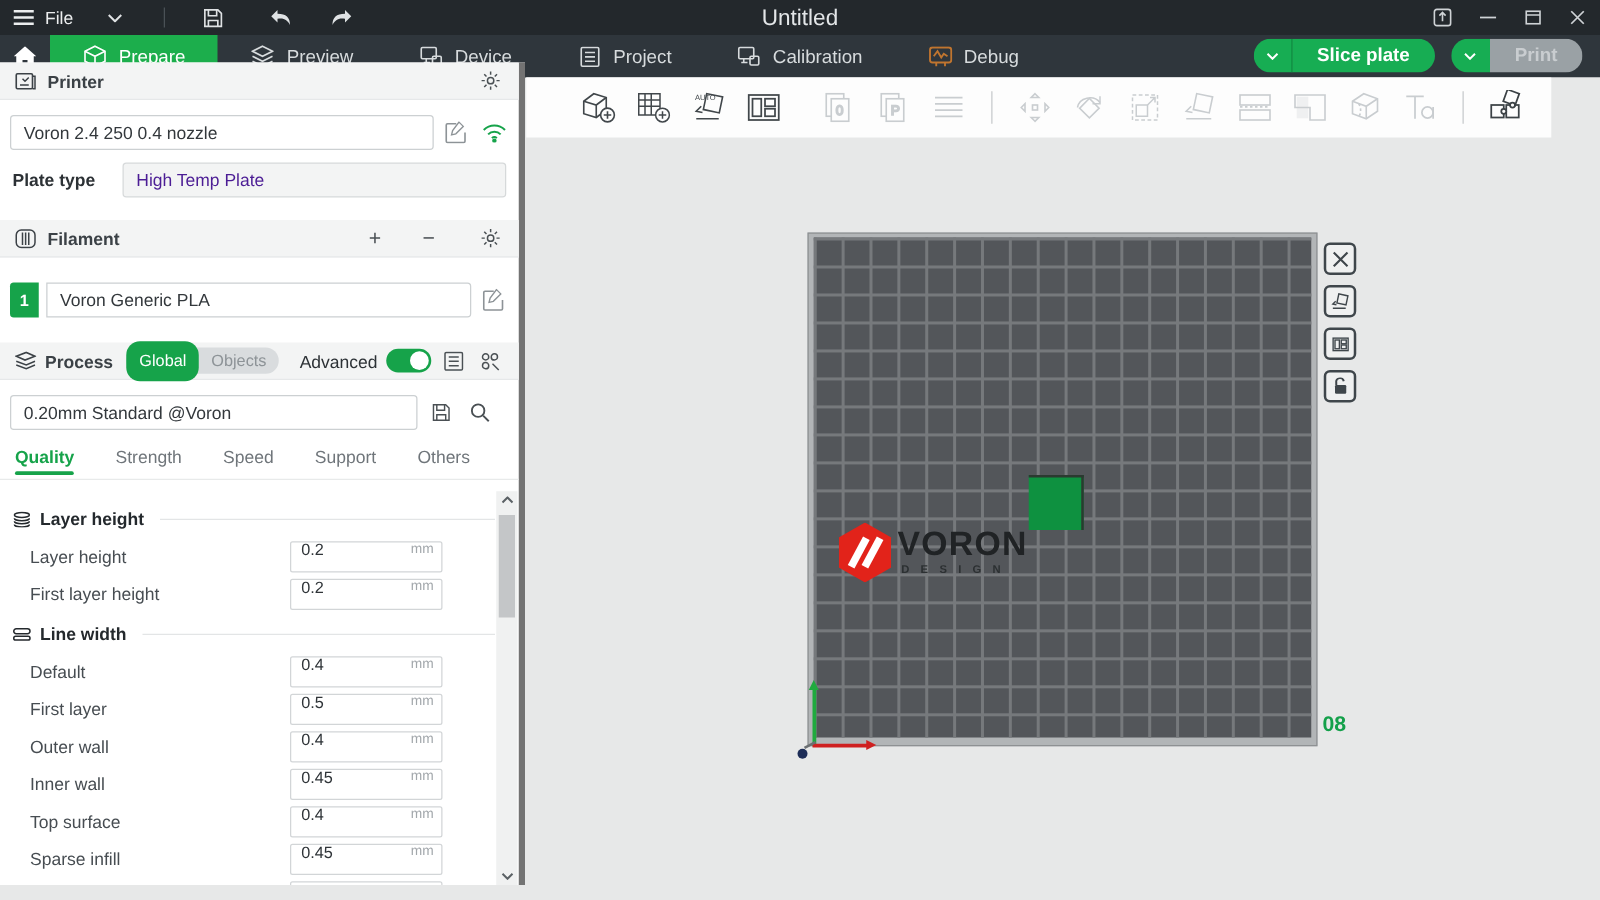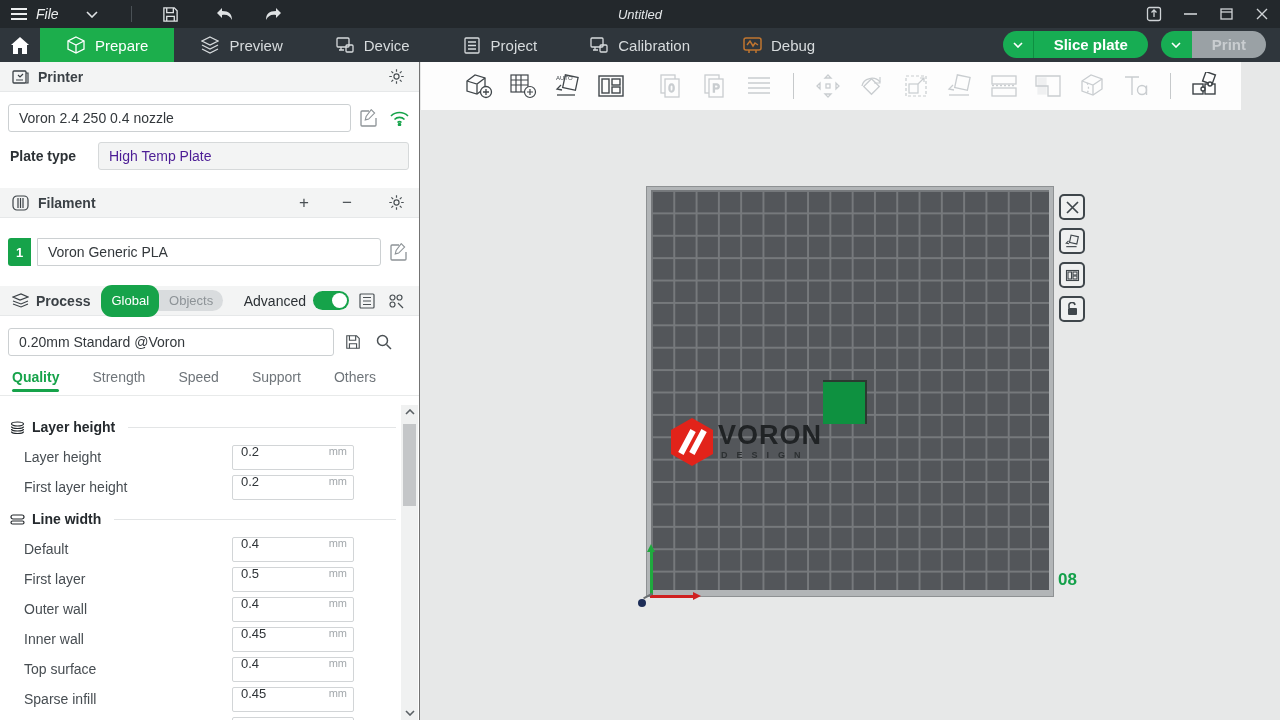--- a/index.html
+++ b/index.html
@@ -1,45 +1,45 @@
 <!DOCTYPE html>
 <html><head>
 <meta charset="utf-8">
 <style>
   * { box-sizing: border-box; margin: 0; padding: 0; }
   html,body { width:1280px; height:720px; overflow:hidden; }
   body { font-family:"Liberation Sans", sans-serif; position:relative; background:#e7e8e8; font-size:14px; }
   svg { display:block; }
 
   
-  .titlebar { position:absolute; left:0; top:0; width:1280px; height:28px; background:#23282c; display:flex; align-items:center; color:#e8eaec;font-style:italic; }
+  .titlebar { position:absolute; left:0; top:0; width:1280px; height:28px; background:#23282c; display:flex; align-items:center; color:#e8eaec; }
   .tb-left { display:flex; align-items:center; gap:6px; padding-left:10px; }
   .tb-menu { display:flex; align-items:center; gap:8px; color:#eceeef; cursor:default; }
   .tb-divider { width:1px; height:16px; background:#4a5156; margin:0 14px; }
   .tb-icon { width:26px; height:22px; display:flex; align-items:center; justify-content:center; color:#dfe2e4; margin:0 6px; }
-  .tb-title { position:absolute; left:0; right:0; text-align:center; font-size:13px; color:#e3e6e8; pointer-events:none; }
+  .tb-title { position:absolute; left:0; right:0; text-align:center; font-size:18px; color:#e3e6e8; pointer-events:none; }
   .tb-right { position:absolute; right:0; top:0; height:28px; display:flex; align-items:center; }
   .winbtn { width:36px; height:28px; display:flex; align-items:center; justify-content:center; color:#cfd3d6; font-size:15px; }
 
   
   .tabbar { position:absolute; left:0; top:28px; width:1280px; height:34px; background:#2f363c; display:flex; align-items:stretch; color:#d7dbdd; }
   .home-btn { width:40px; display:flex; align-items:center; justify-content:center; color:#fff; }
   .maintab { display:flex; align-items:center; gap:9px; padding:0 26px; font-size:15px; }
   .maintab.active { background:#1cae4c; color:#fff; }
   .maintab .mt-icon { width:20px; height:20px; display:flex; align-items:center; justify-content:center; }
   .tabbar-actions { position:absolute; right:14px; top:31px; display:flex; gap:13px; }
   .pillbtn { height:27px; border-radius:14px; display:flex; align-items:stretch; overflow:hidden; }
   .pill-chev { width:31px; display:flex; align-items:center; justify-content:center; background:#17ad53; color:#fff; }
   .pill-chev.sep { border-right:1px solid #0e8f41; }
   .pill-main { display:flex; align-items:center; padding:0 20px; font-size:15px; font-weight:bold; }
   .pill-main.green { background:#17ad53; color:#fff; }
   .pill-main.gray { background:#9aa1a5; color:#c9cdd0; }
 
   
-  .sidebar { position:absolute; left:0; top:62px; width:420px; height:658px; background:#fff; border-right:1px solid #737373; }
+  .sidebar { position:absolute; left:0; top:50px; width:420px; height:658px; background:#fff; border-right:5px solid #737373; }
   .sec-header { height:30px; background:#f3f4f4; border-bottom:1px solid #e6e8e9; display:flex; align-items:center; padding:0 12px; gap:9px; color:#3c4247; }
   .sec-title { font-size:14px; font-weight:bold; color:#3b4146; }
   .sec-spacer { flex:1; }
   .hdr-btn { width:22px; height:22px; display:flex; align-items:center; justify-content:center; color:#4a5054; font-size:17px; }
   .combo { height:28px; border:1px solid #ccd0d2; border-radius:3px; background:#fff; display:flex; align-items:center; padding:0 10px; font-size:14px; color:#33383c; }
   .combo.disabled { background:#f3f4f4; color:#4c1d95; border-color:#d6d9da; }
   .row-flex { display:flex; align-items:center; }
   .side-icon-btn { width:24px; height:24px; display:flex; align-items:center; justify-content:center; color:#8d9397; }
   .fil-badge { width:23px; height:28px; background:#16a34a; color:#fff; font-size:13px; font-weight:bold; display:flex; align-items:center; justify-content:center; border-radius:3px 0 0 3px; }
 

